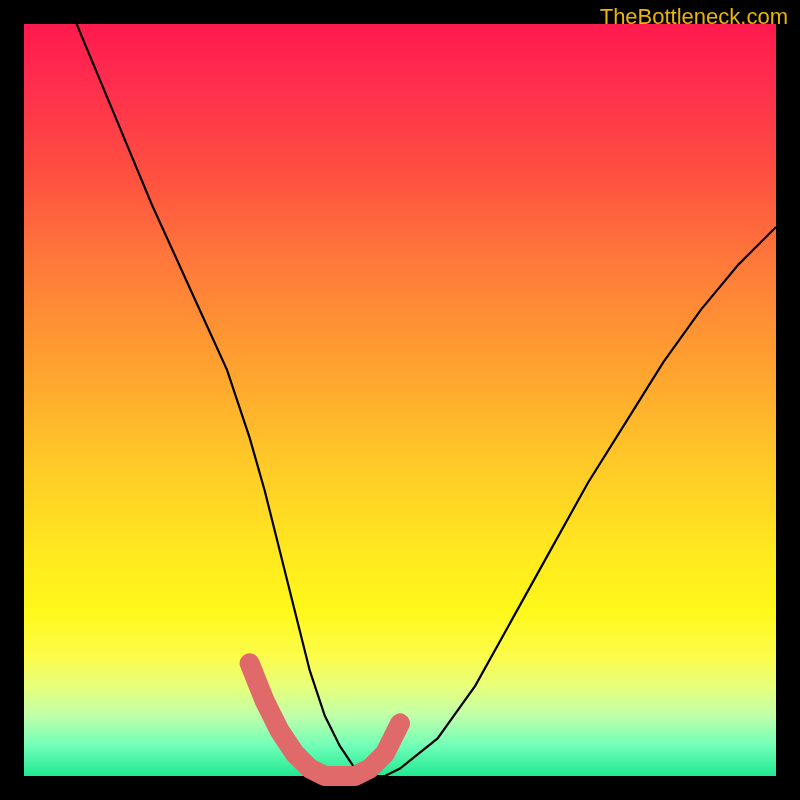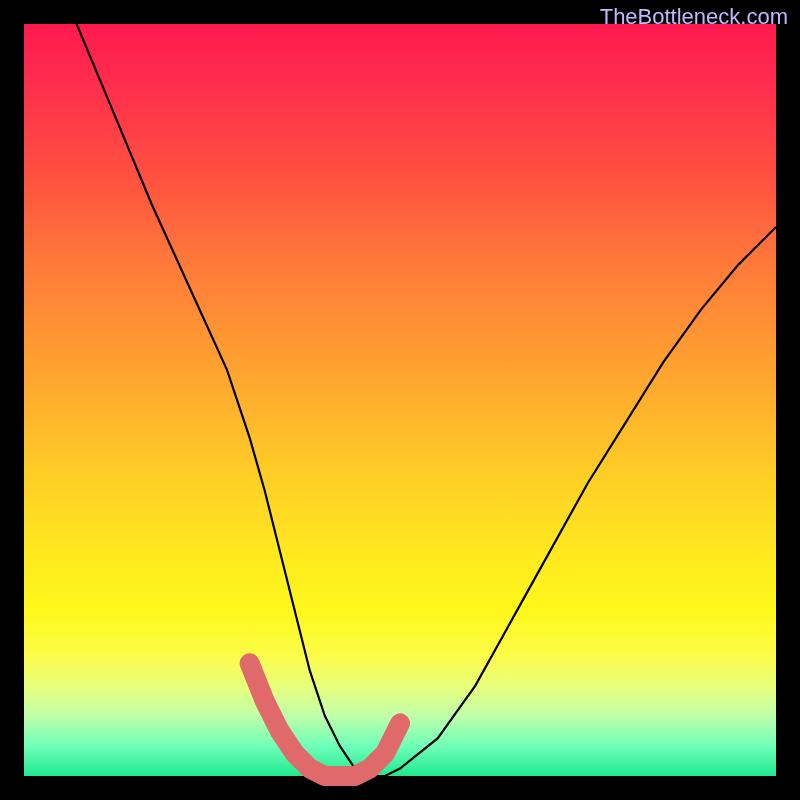--- a/index.html
+++ b/index.html
@@ -14,21 +14,21 @@
   .outer {
     width: 800px;
     height: 800px;
     background: #000;
     position: relative;
   }
   .watermark {
     position: absolute;
     top: 4px;
     right: 12px;
-    color: #c4b5fd;
+    color: #eab308;
     font-size: 22px;
     font-weight: 500;
     z-index: 10;
   }
   .plot-area {
     position: absolute;
     left: 24px;
     top: 24px;
     width: 752px;
     height: 752px;

